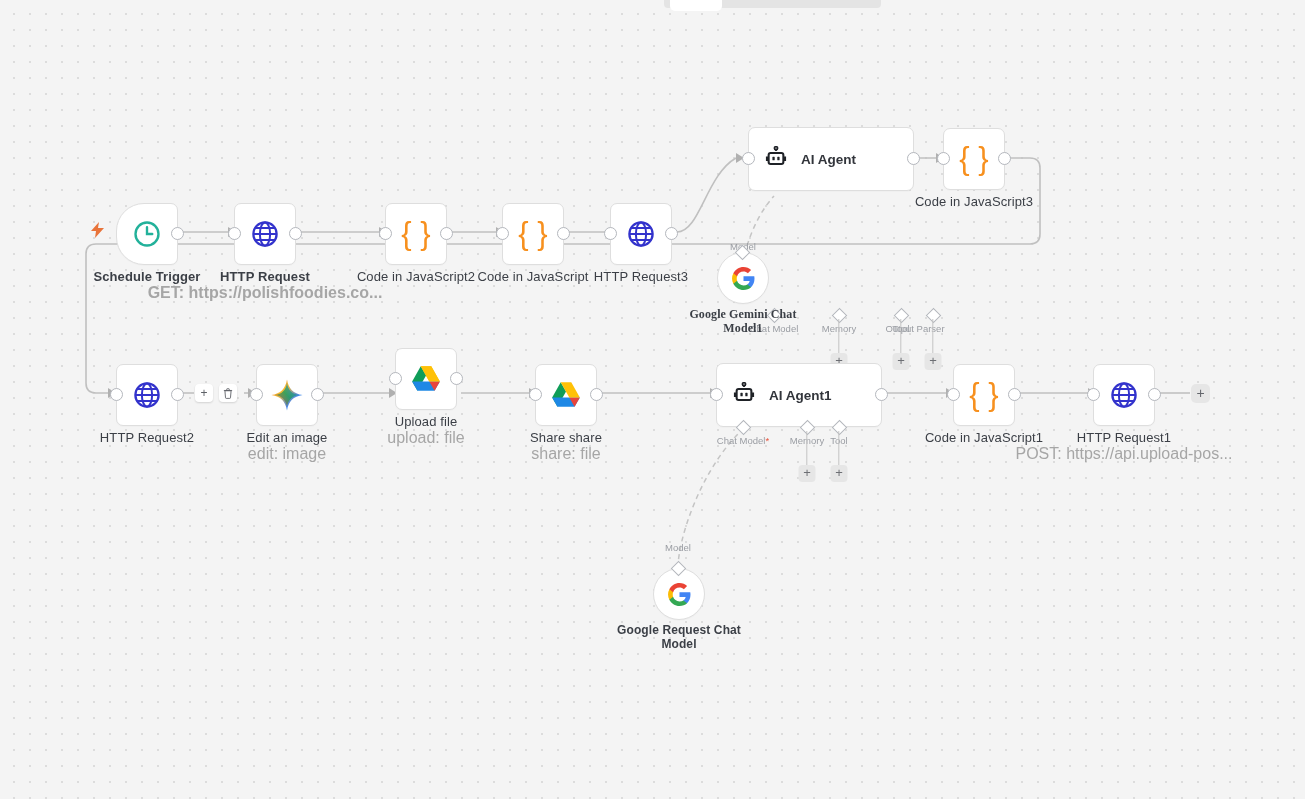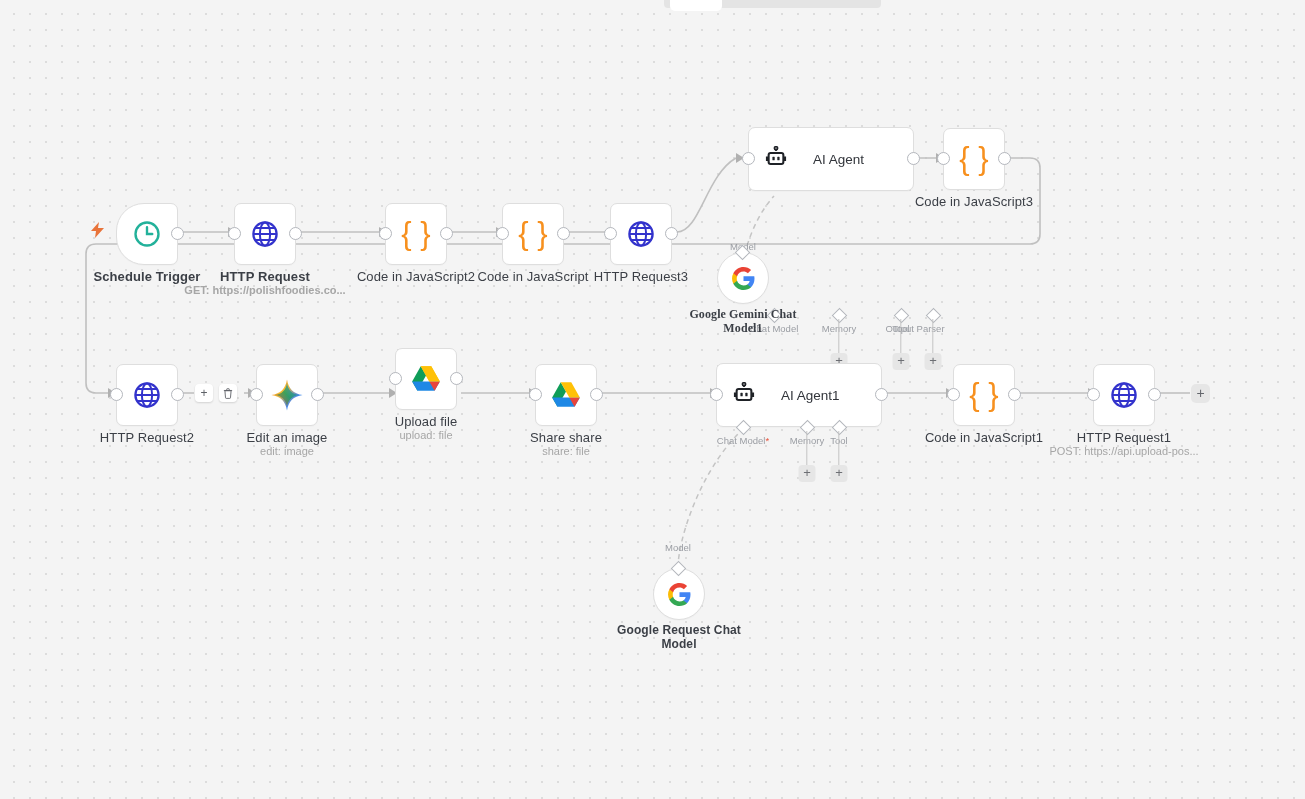--- a/index.html
+++ b/index.html
@@ -49,41 +49,42 @@
     box-shadow: 0 1px 1px rgba(0,0,0,0.02);
   }
   .node.trigger .box {
     border-radius: 28px 7px 7px 28px;
   }
   .node.wide .box {
     width: 150px; height: 62px;
     border-radius: 7px;
     justify-content: flex-start;
     padding-left: 14px;
-    gap: 24px;
+    gap: 12px;
+    font-weight: bold;
   }
   .node .caption {
     position: absolute;
     top: 66px;
     left: 50%;
     transform: translateX(-50%);
     text-align: center;
     white-space: nowrap;
     font-size: 13px;
     color: #3b3f46;
     letter-spacing: .1px;
   }
   .node .subcaption {
     position: absolute;
     top: 81px;
     left: 50%;
     transform: translateX(-50%);
     text-align: center;
     white-space: nowrap;
-    font-size: 11px;
+    font-size: 16px;
     color: #a6a6a6;
   }
   
   .node.round .box {
     width: 50px; height: 50px;
     border-radius: 50%;
   }
   .node.round .caption {
     top: 56px;
     font-size: 12px;

